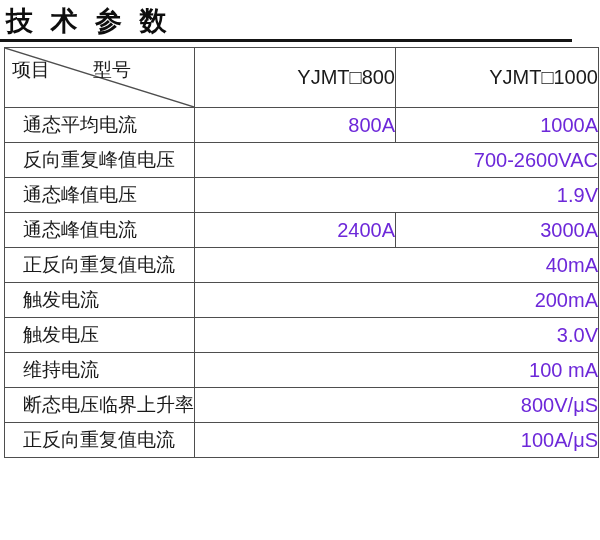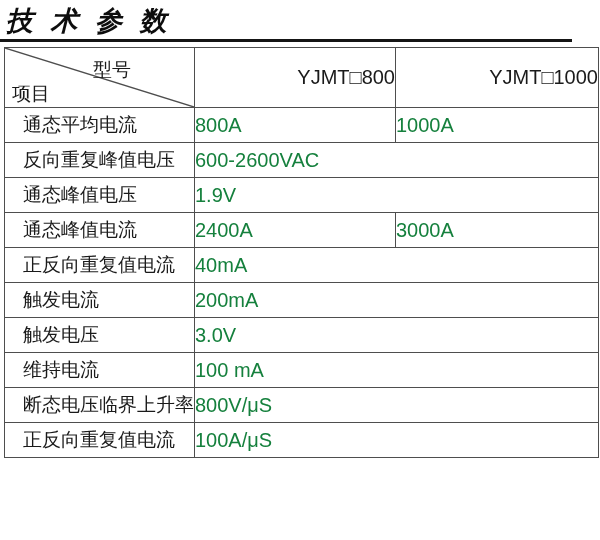--- a/index.html
+++ b/index.html
@@ -7,21 +7,20 @@
     width: 600px; height: 540px;
     background: #ffffff;
     font-family: "Liberation Sans", sans-serif;
     color: #1a1a1a;
     overflow: hidden;
   }
   .title-bar {
     width: 572px;
     padding: 6px 0 2px 6px;
     border-bottom: 3px solid #151515;
-    font-style: italic;
   }
   .title-bar h1 {
     font-size: 27px;
     font-weight: 800;
     letter-spacing: 5px;
     color: #0d0d0d;
     line-height: 1.15;
   }
   table.params {
     margin: 5px 0 0 4px;
@@ -38,41 +37,41 @@
     position: relative;
     height: 60px;
     padding: 0;
   }
   .corner-svg { position: absolute; top: 0; left: 0; width: 100%; height: 100%; display: block; }
   .corner-model {
     position: absolute; top: 9px; left: 88px;
     font-size: 19px; color: #1a1a1a;
   }
   .corner-item {
-    position: absolute; bottom: 0; left: 7px;
+    position: absolute; bottom: 24px; left: 7px;
     font-size: 19px; color: #1a1a1a;
   }
   td.model-cell {
     height: 60px;
     text-align: right;
     vertical-align: middle;
     font-size: 20px;
     color: #1a1a1a;
   }
   tr.data-row td { height: 35px; vertical-align: middle; }
   td.label-cell {
     font-size: 19px;
     padding-left: 18px;
     text-align: left;
     color: #1a1a1a;
   }
   td.value-cell {
     font-size: 20px;
-    text-align: left;
-    color: #15803d;
+    text-align: right;
+    color: #6d28d9;
   }
 </style>
 </head>
 <body>
 
 <div class="title-bar">
   <h1>技 术 参 数</h1>
 </div>
 
 <table class="params">
@@ -93,21 +92,21 @@
       <td class="model-cell">YJMT□800</td>
       <td class="model-cell">YJMT□1000</td>
     </tr>
   <tr class="data-row">
         <td class="label-cell">通态平均电流</td>
         <td class="value-cell">800A</td>
         <td class="value-cell">1000A</td>
       </tr>
       <tr class="data-row">
         <td class="label-cell">反向重复峰值电压</td>
-        <td class="value-cell" colspan="2">600-2600VAC</td>
+        <td class="value-cell" colspan="2">700-2600VAC</td>
       </tr>
       <tr class="data-row">
         <td class="label-cell">通态峰值电压</td>
         <td class="value-cell" colspan="2">1.9V</td>
       </tr>
       <tr class="data-row">
         <td class="label-cell">通态峰值电流</td>
         <td class="value-cell">2400A</td>
         <td class="value-cell">3000A</td>
       </tr>

